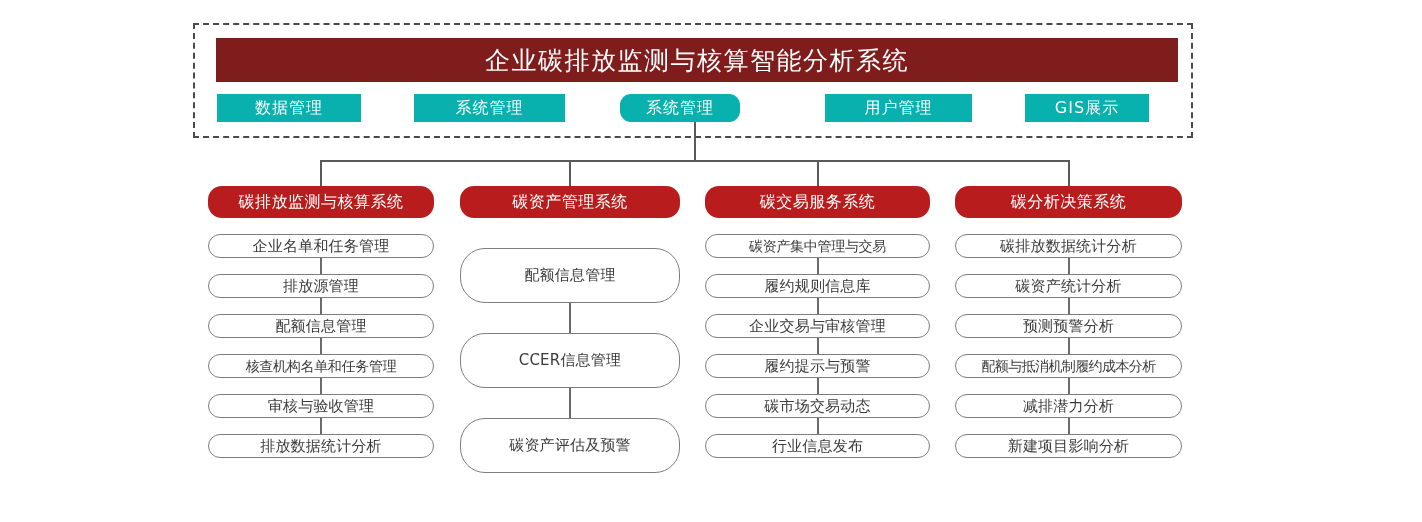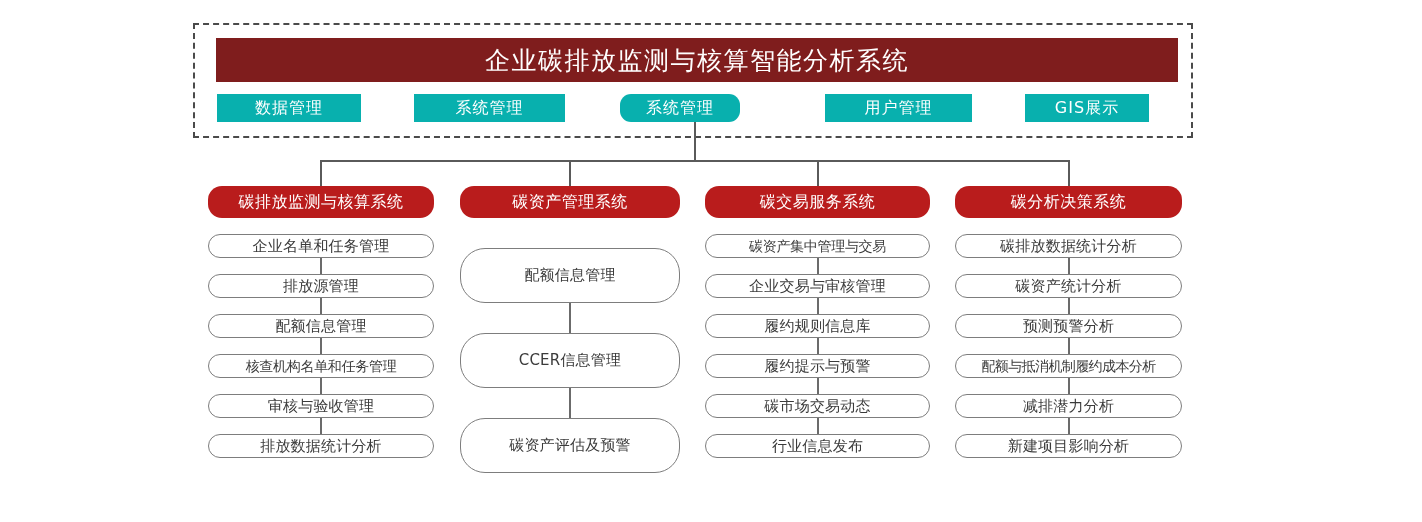--- a/index.html
+++ b/index.html
@@ -257,24 +257,24 @@
 
   <div class="col col-2">
     <div class="col-head">
       <span>碳交易服务系统</span>
     </div>
     <div class="items">
       <div class="item long">
           <span>碳资产集中管理与交易</span>
         </div>
       <div class="item">
+          <span>履约规则信息库</span>
+        </div>
+      <div class="item">
           <span>企业交易与审核管理</span>
-        </div>
-      <div class="item">
-          <span>履约规则信息库</span>
         </div>
       <div class="item">
           <span>履约提示与预警</span>
         </div>
       <div class="item">
           <span>碳市场交易动态</span>
         </div>
       <div class="item">
           <span>行业信息发布</span>
         </div>

